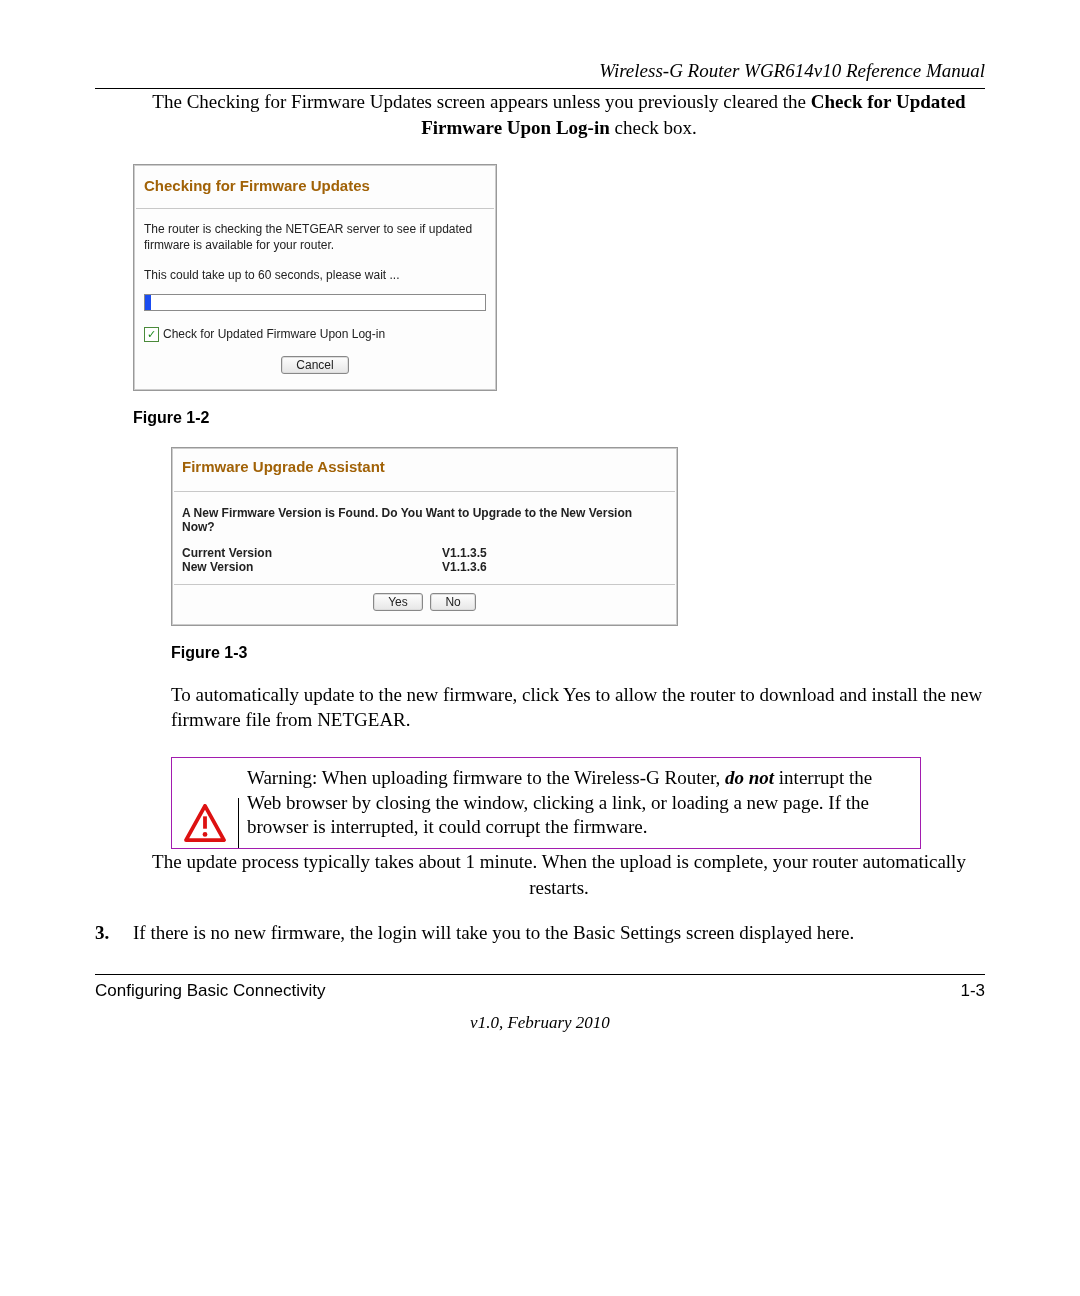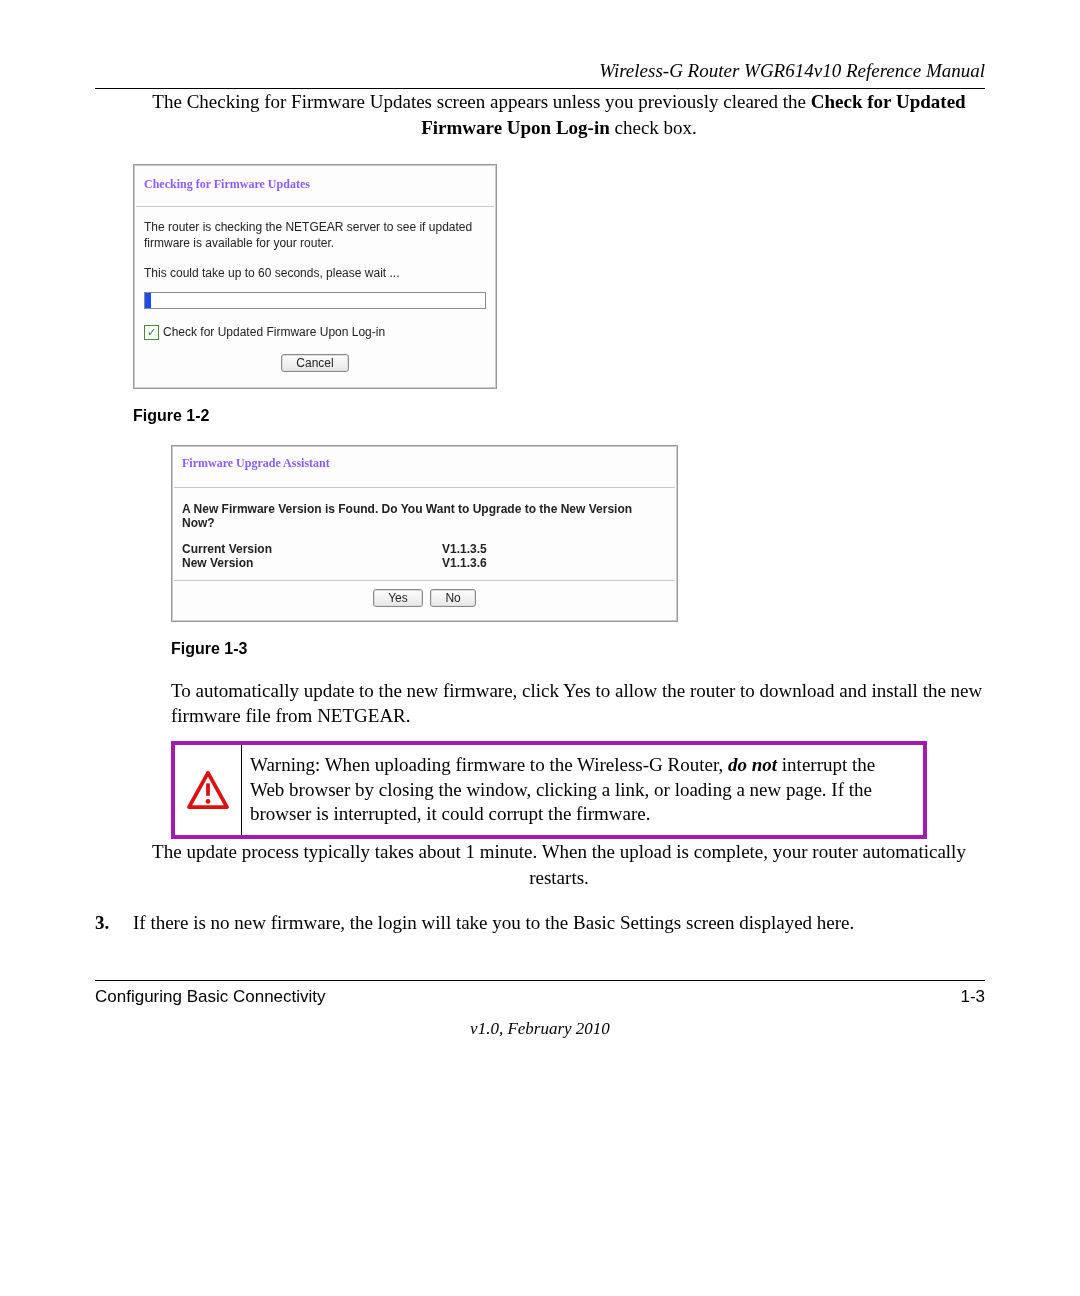--- a/index.html
+++ b/index.html
@@ -56,25 +56,24 @@
     font-family: Tahoma, Arial, sans-serif;
     font-size: 13px;
     color: #222;
     margin-left: 38px;
     margin-top: 24px;
   }
 
   
   .shot1 { width: 362px; padding: 10px 0 16px 0; }
   .shot-title {
-    color: #8b5cf6;
-    font-weight: bold;
-    font-size: 12px;
+    color: #a16207;
+    font-weight: bold;
+    font-size: 15px;
     padding: 2px 10px 14px 10px;
-    font-family: Liberation Serif, serif;
   }
   .shot-sep {
     border-top: 1px solid #c8c8c8;
     margin: 0 2px;
   }
   .shot-text {
     padding: 12px 10px 4px 10px;
     font-size: 12px;
     line-height: 1.35;
   }
@@ -138,24 +137,25 @@
     font-weight: bold;
   }
   .ver-row { display: flex; }
   .ver-label { width: 260px; }
   .ver-val { }
   .btn-row2 { text-align: center; padding: 8px 0 2px 0; }
 
   
   .warn-table {
     display: flex;
-    border: 4px solid #a21caf;
+    border: 1px solid #a21caf;
     margin-left: 76px;
-    margin-top: 12px;
+    margin-top: 24px;
     width: 748px;
+    align-items: flex-end;
   }
   .warn-icon-cell {
     border-right: 1px solid #000;
     width: 58px;
     display: flex;
     align-items: center;
     justify-content: center;
     padding: 6px 4px;
   }
   .warn-text-cell {
@@ -171,21 +171,21 @@
   .num-para {
     display: flex;
     margin-top: 20px;
     line-height: 1.35;
     font-size: 19px;
   }
   .num-para .num { width: 38px; font-weight: bold; }
   .num-para .txt { flex: 1; }
 
   
-  .footer-block { margin-top: 44px; }
+  .footer-block { margin-top: 28px; }
   .footer-line {
     display: flex;
     justify-content: space-between;
     font-family: Arial, Helvetica, sans-serif;
     font-size: 17px;
     margin-top: 6px;
   }
   .footer-ver {
     text-align: center;
     font-style: italic;

